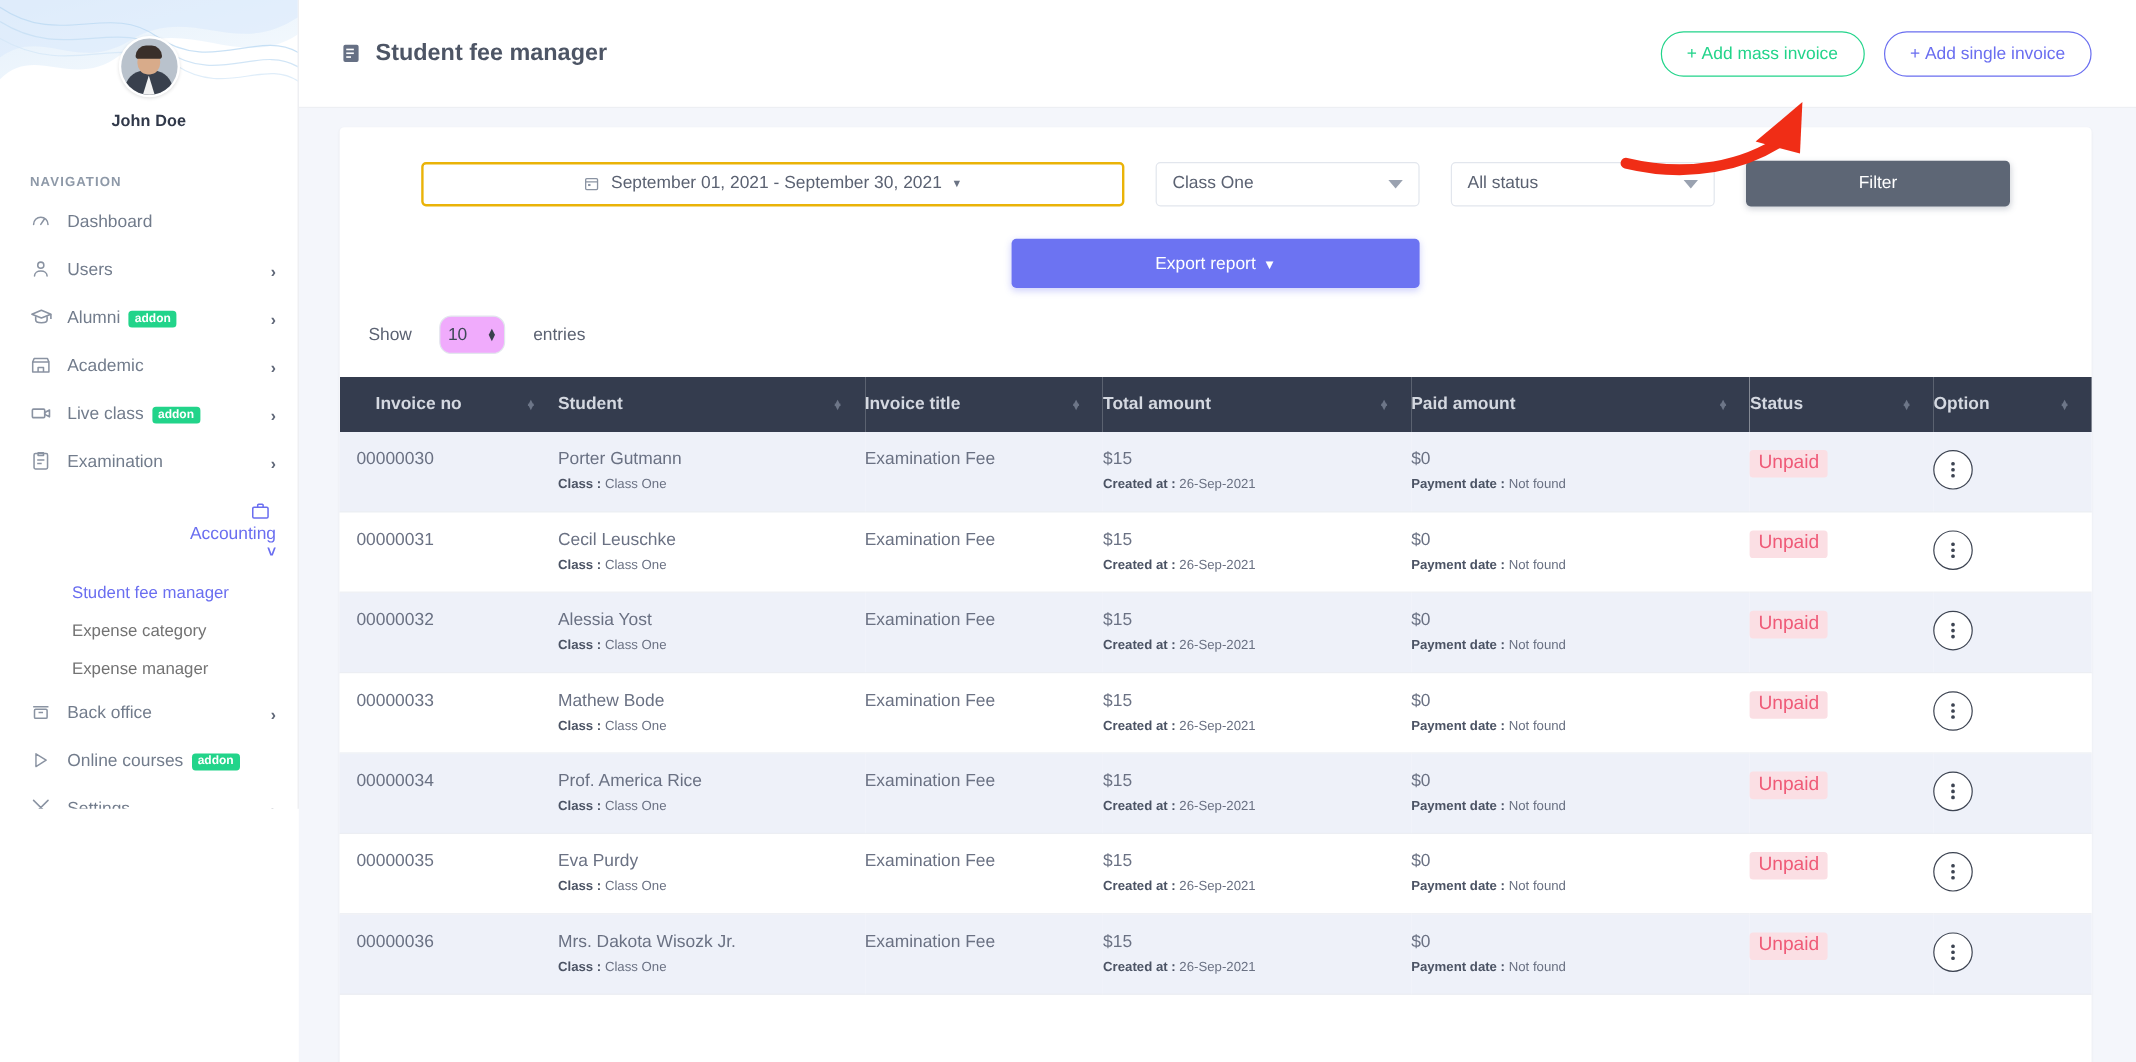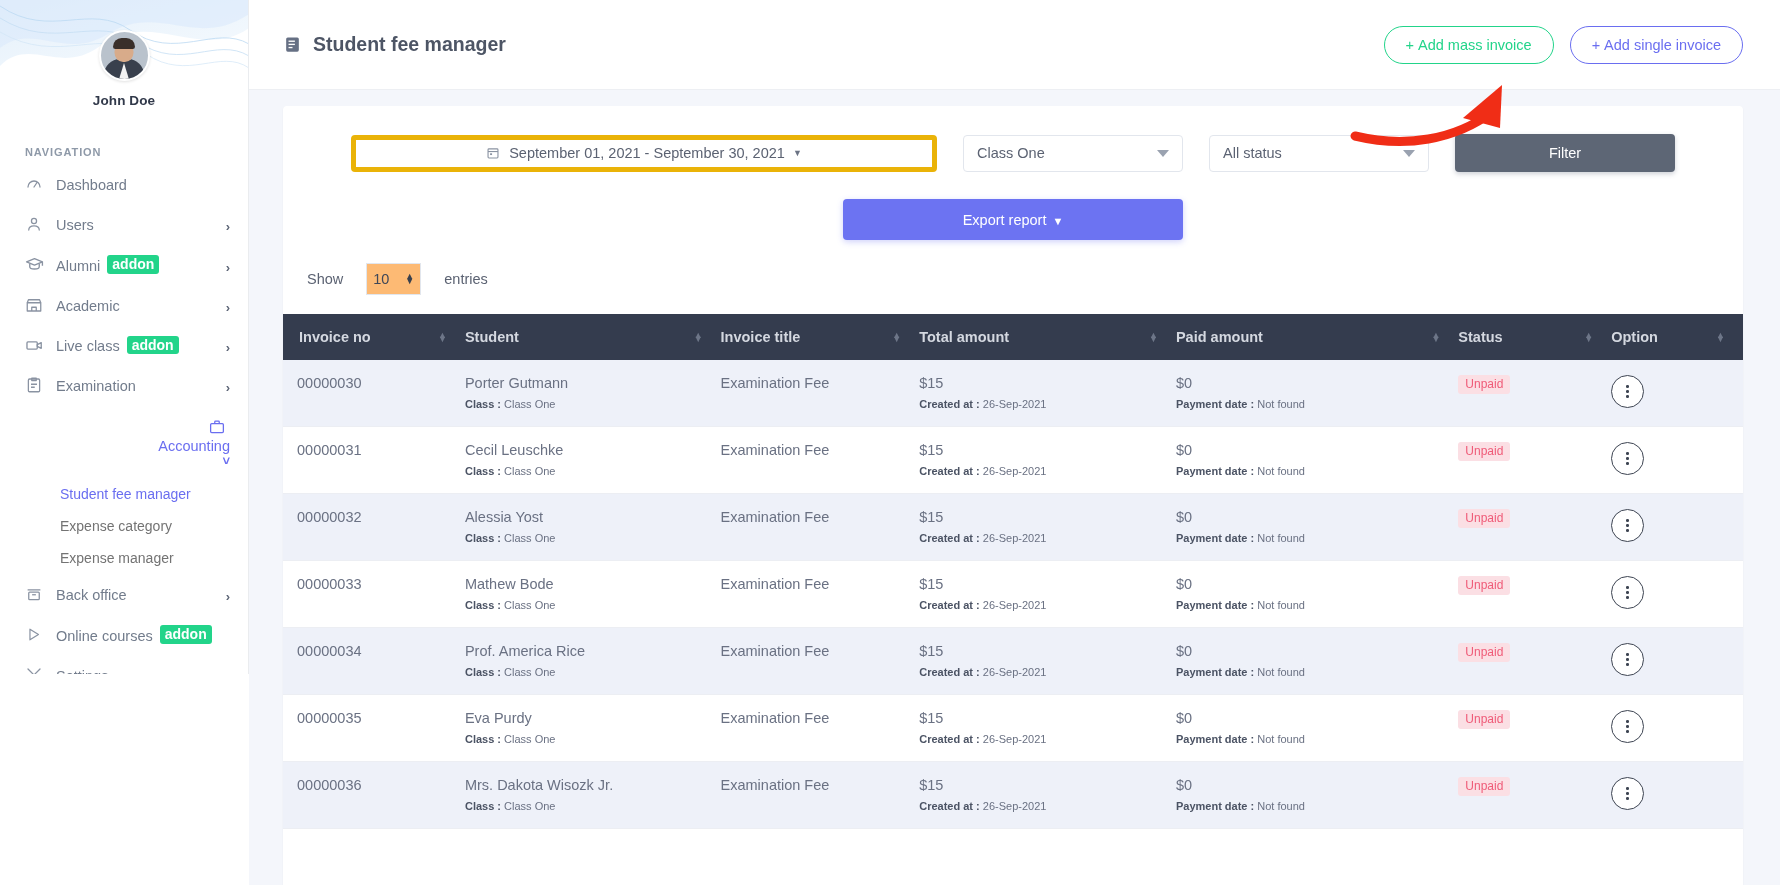--- a/index.html
+++ b/index.html
@@ -82,21 +82,21 @@
   .nav-item .nv-caret {
     margin-left: auto; color: #5d6576; font-size: 13px; line-height: 1;
     font-weight: bold;
   }
   .nav-item.active { color: #6a6ef0; flex-direction: column; }
   .nav-item.active .nv-ic { color: #6a6ef0; }
   .nav-item.active .nv-caret { color: #6a6ef0; }
   .badge-addon {
     margin-left: 7px;
     background: #22d48a; color: #ffffff;
-    font-size: 14px; font-weight: bold;
+    font-size: 10px; font-weight: bold;
     border-radius: 3px; padding: 2px 5px 2.5px 5px;
     line-height: 1;
   }
   .sub-list { list-style: none; }
   .sub-item {
     padding: 8px 18px 8px 60px;
     font-size: 14px; color: #737373; cursor: pointer;
   }
   .sub-item.active { color: #6a6ef0; }
 
@@ -129,21 +129,21 @@
     box-shadow: 0 1px 2px rgba(33,40,60,.05);
     padding: 28px 0 0 0; min-height: 800px;
   }
 
   .filter-row {
     display: flex; align-items: center; gap: 26px;
     padding: 0 24px 0 24px; justify-content: center;
   }
   .daterange {
     width: 586px; height: 37px;
-    border: 5px solid #eab308; border-radius: 4px;
+    border: 2px solid #eab308; border-radius: 4px;
     display: flex; align-items: center; justify-content: center;
     font-size: 14.5px; color: #5b6272; background: #fff; cursor: pointer;
   }
   .daterange .cal-ic { margin-right: 9px; display: flex; color: #8a93a2; }
   .daterange .caret { margin-left: 8px; color: #6b7384; font-size: 9px; }
   .select-box {
     width: 220px; height: 37px;
     border: 1px solid #e2e6ed; border-radius: 4px;
     display: flex; align-items: center;
     padding: 0 13px; font-size: 14.5px; color: #5b6272;
@@ -169,23 +169,23 @@
     box-shadow: 0 2px 6px rgba(108,115,242,.32);
   }
   .export-btn .dcaret { margin-left: 6px; font-size: 11px; }
 
   .table-tools {
     display: flex; align-items: center;
     padding: 23px 24px 0 24px;
   }
   .show-entries { display: flex; align-items: center; font-size: 14.5px; color: #5b6272; gap: 23px; }
   .entries-select {
-    width: 55px; height: 32px; border: 1px solid #e2e6ed; border-radius: 0;
+    width: 55px; height: 32px; border: 1px solid #e2e6ed; border-radius: 10px;
     display: flex; align-items: center; padding: 0 6px;
-    font-size: 14.5px; color: #3f4757; cursor: pointer; background: #fdba74; justify-content: center;
+    font-size: 14.5px; color: #3f4757; cursor: pointer; background: #f0abfc; justify-content: center;
   }
   .entries-select .updown {
     margin-left: auto; display: flex; flex-direction: column;
     line-height: .55; font-size: 9px; color: #39404d;
   }
   .search-wrap { margin-left: auto; display: flex; align-items: center; gap: 10px; font-size: 14.5px; color: #5b6272; }
   .search-input {
     width: 182px; height: 31px;
     border: 1px solid #dfe3ea; border-radius: 4px;
     padding: 0 8px; font-size: 14px; color: #3f4757;
@@ -197,36 +197,36 @@
     background: #343c4e; color: #d4d8e0;
     font-size: 14.5px; font-weight: bold; text-align: left;
     padding: 15px 0 15px 0; position: relative;
   }
   thead th .th-in { display: flex; align-items: center; }
   thead th .sorter {
     margin-left: auto; margin-right: 18px;
     display: flex; flex-direction: column; line-height: .5;
     color: #6d7688; font-size: 9px;
   }
-  thead th:first-child .th-in { padding-left: 16px; }
+  thead th:first-child .th-in { padding-left: 30px; }
   thead th:first-child { padding-left: 0; }
   tbody td {
     padding: 15px 0 16px 0;
     font-size: 14.5px; color: #6a7183;
     vertical-align: top; border-bottom: 1px solid #eceef3;
   }
   tbody tr.odd { background: #eef1f9; }
   tbody tr.even { background: #ffffff; }
   tbody td:first-child { padding-left: 14px; }
   .cell-sub { margin-top: 7px; font-size: 11px; color: #6a7183; }
   .cell-sub b { color: #4b5364; font-weight: bold; }
   .badge-unpaid {
     display: inline-block;
     background: #fbdfe4; color: #ef5b78;
-    font-size: 12px; border-radius: 3px;
+    font-size: 16px; border-radius: 3px;
     padding: 3px 7px 4px 7px; line-height: 1;
   }
   .opt-btn {
     width: 33px; height: 33px; border-radius: 50%;
     border: 1px solid #3d4452; background: #ffffff;
     display: flex; align-items: center; justify-content: center;
     cursor: pointer; color: #3d4452;
   }
   .opt-btn .dots { display: flex; flex-direction: column; gap: 2.3px; }
   .opt-btn .dots i { width: 2.6px; height: 2.6px; border-radius: 50%; background: #3d4452; display: block; }

